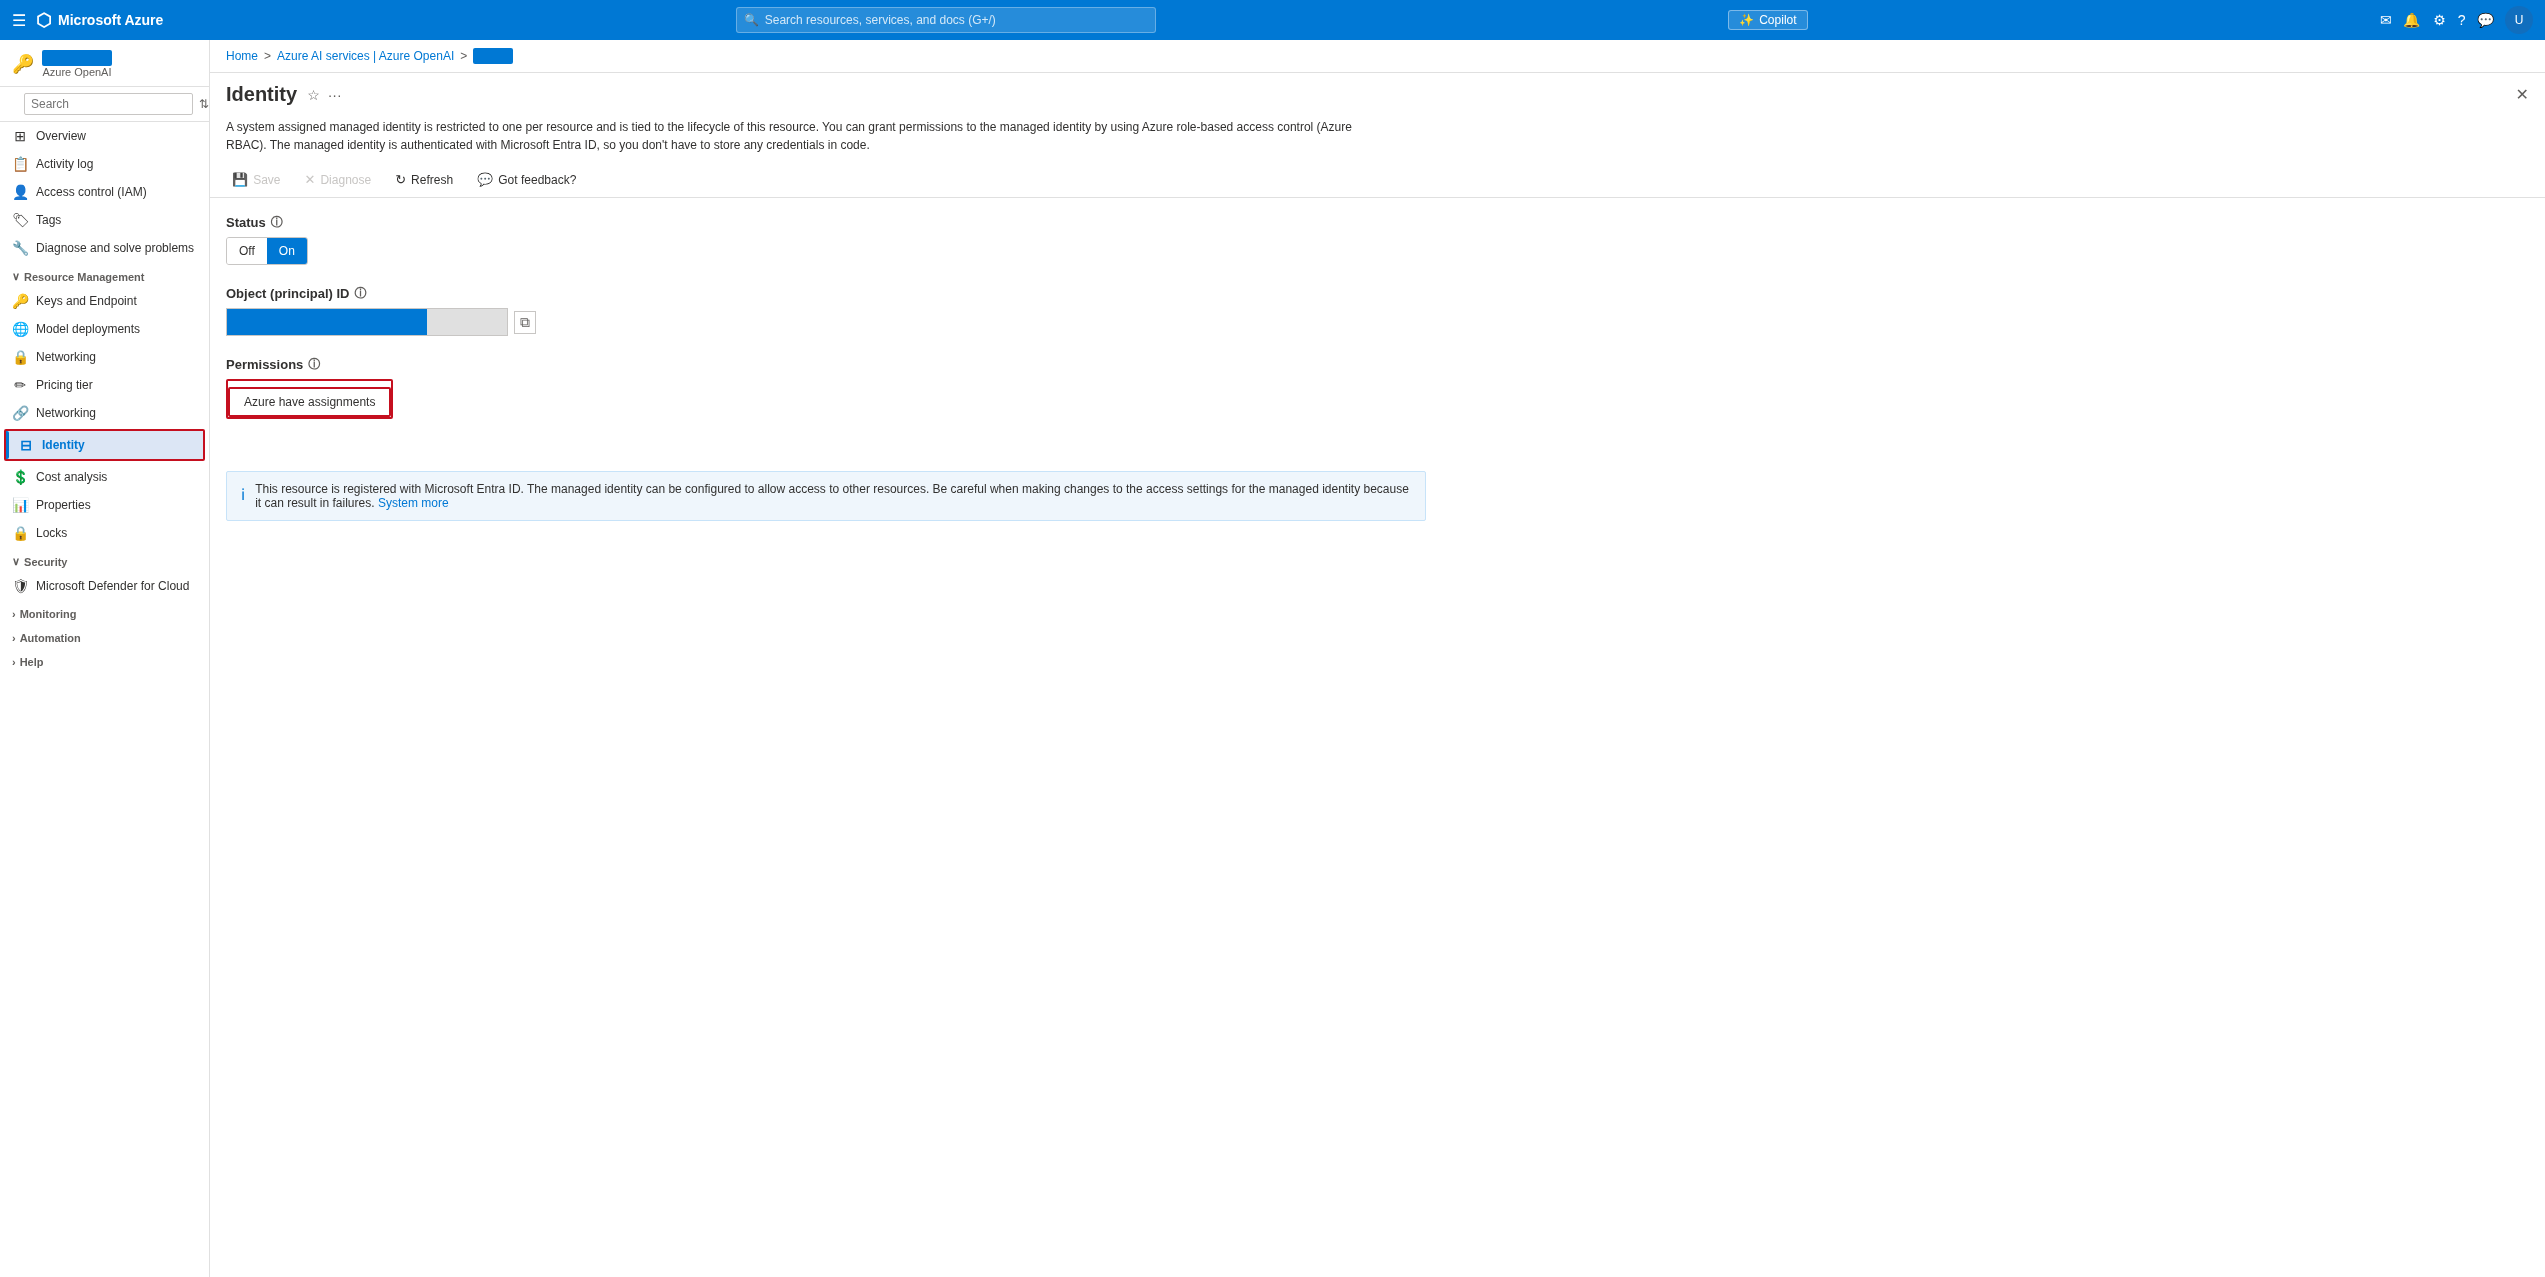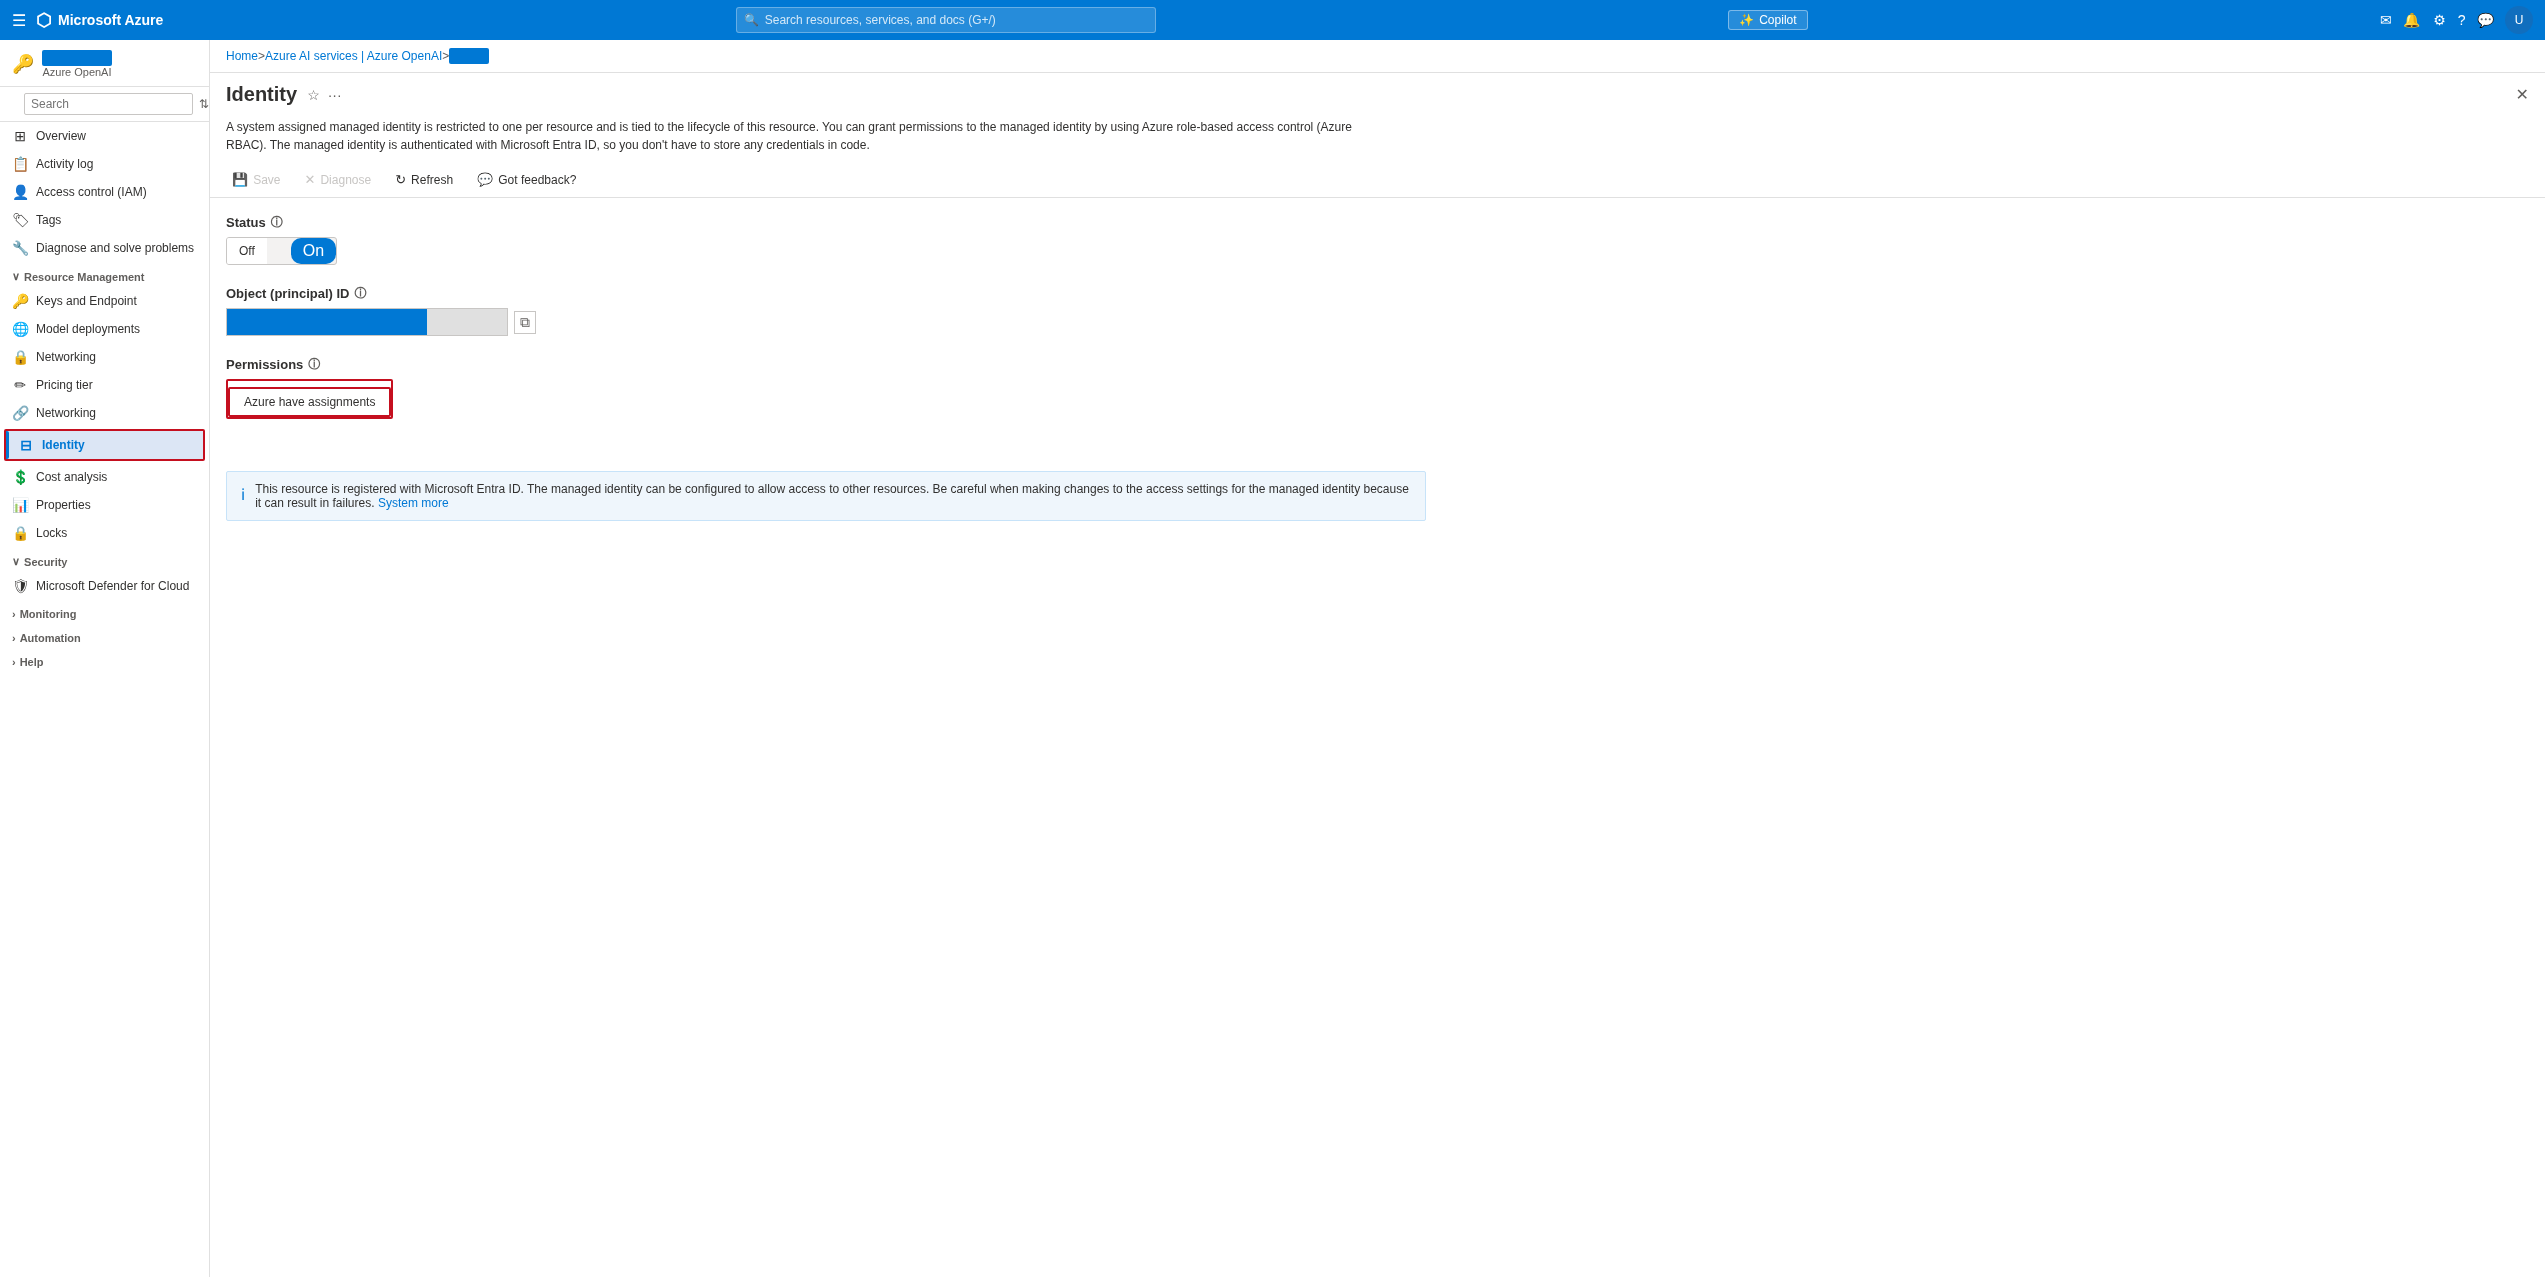--- a/index.html
+++ b/index.html
@@ -142,20 +142,21 @@
       overflow: hidden;
     }
 
     
     .breadcrumb-bar {
       padding: 8px 16px;
       background: white;
       border-bottom: 1px solid #e0e0e0;
       display: flex;
       align-items: center;
+      gap: 6px;
       font-size: 12px;
       color: #0078d4;
       flex-shrink: 0;
     }
     .breadcrumb-bar .bc-sep { color: #605e5c; }
     .breadcrumb-bar a { color: #0078d4; text-decoration: none; cursor: pointer; }
     .breadcrumb-bar .bc-current {
       background: #0078d4;
       color: white;
       padding: 1px 10px;
@@ -274,29 +275,28 @@
       font-size: 12px;
       color: #323130;
       background: white;
       height: 100%;
       display: flex;
       align-items: center;
       cursor: pointer;
     }
     .toggle-on {
       padding: 0 12px;
-      font-size: 16px;
+      font-size: 12px;
       color: white;
       background: #0078d4;
       height: 100%;
       display: flex;
       align-items: center;
       cursor: pointer;
-      border-radius: 10px;
-      margin-left: 24px;
+      border-radius: 0;
     }
 
     
     .object-id-row {
       display: flex;
       align-items: center;
       gap: 6px;
       margin-top: 6px;
     }
     .copy-btn { cursor: pointer; color: #605e5c; font-size: 14px; border: 1px solid #c8c6c4; padding: 2px 5px; }

